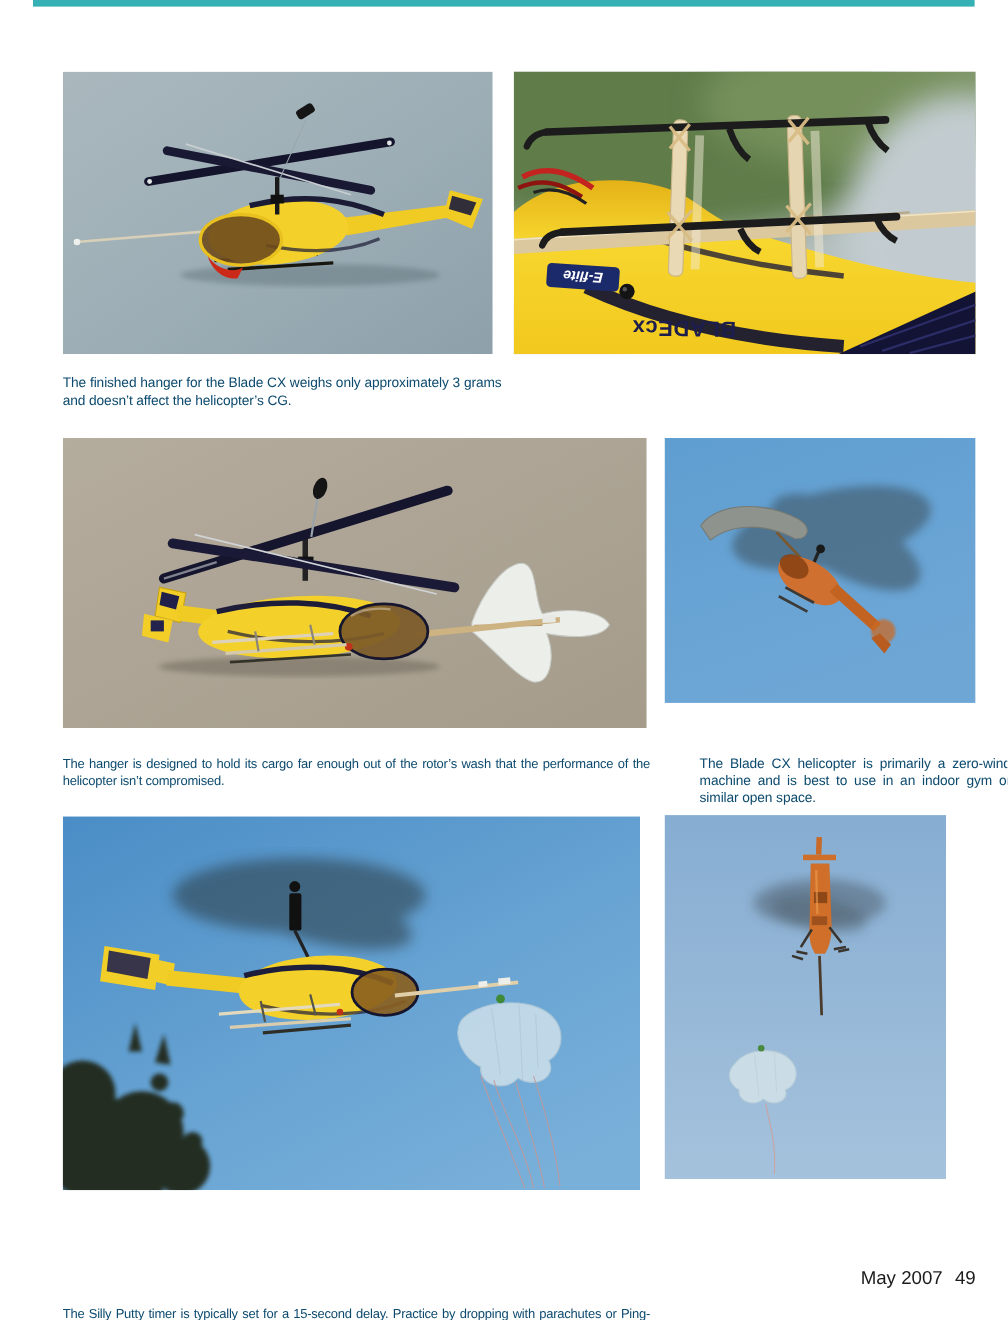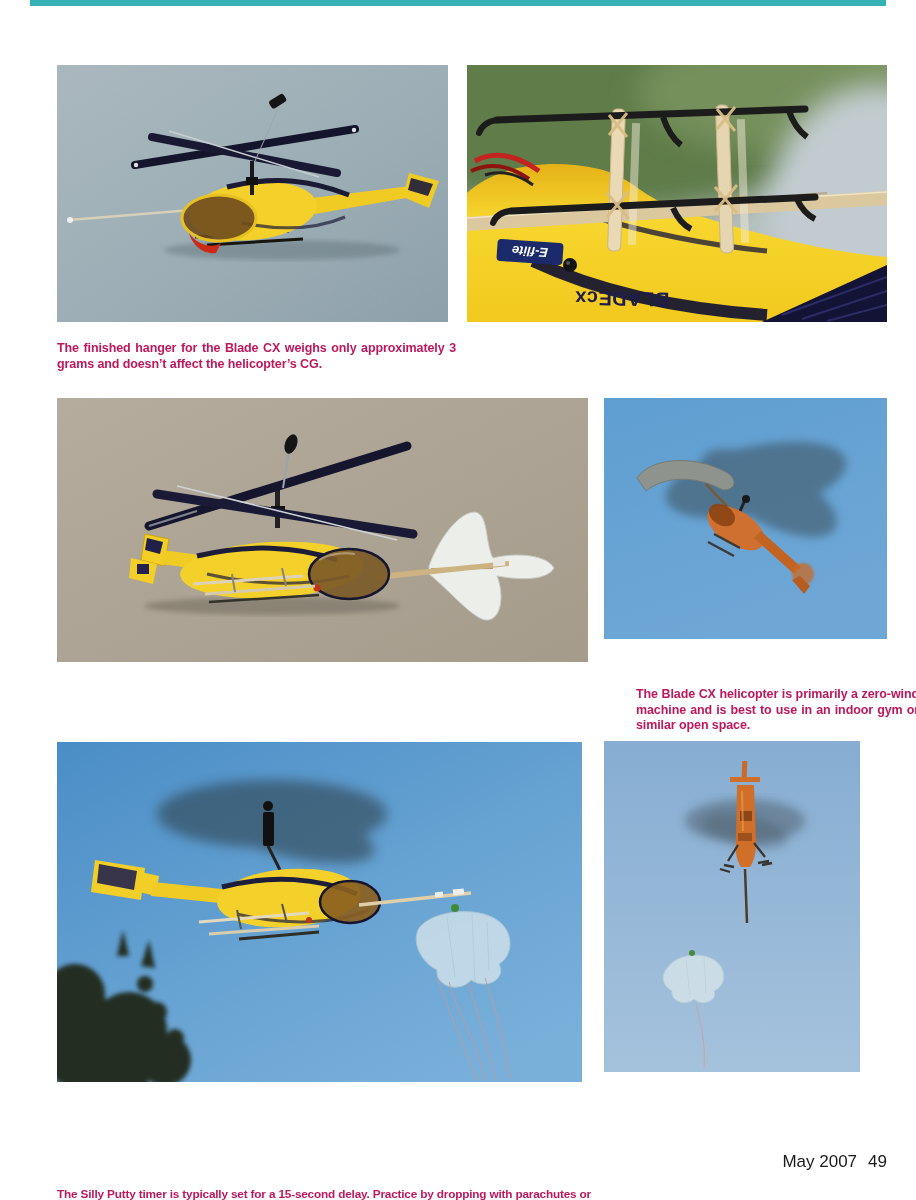--- a/index.html
+++ b/index.html
@@ -1,21 +1,21 @@
 <!DOCTYPE html>
 <html><head>
 <meta charset="utf-8">
 <style>
   html,body{margin:0;padding:0;background:#ffffff;}
   .page{position:relative;width:916px;height:1200px;background:#ffffff;overflow:hidden;
         font-family:"Liberation Sans",sans-serif;}
   .top-rule{position:absolute;left:30px;top:0;width:856px;height:6px;background:#35b0b5;}
   .photo{position:absolute;overflow:hidden;}
   .photo svg{display:block;width:100%;height:100%;}
-  .cap{position:absolute;font-weight:bold;color:#be185d;text-align:justify;
+  .cap{position:absolute;font-weight:normal;color:#0c4a6e;text-align:justify;
        font-size:12.5px;line-height:15.5px;letter-spacing:-0.1px;}
   .cap-w{font-size:11.8px;letter-spacing:-0.2px;line-height:15.5px;}
   .p1{left:57px;top:65px;width:391px;height:257px;}
   .p2{left:467px;top:65px;width:420px;height:257px;}
   .p3{left:57px;top:398px;width:531px;height:264px;}
   .p4{left:604px;top:398px;width:283px;height:241px;}
   .p5{left:57px;top:742px;width:525px;height:340px;}
   .p6{left:604px;top:741px;width:256px;height:331px;}
   .c1{left:57px;top:341px;width:399px;}
   .c2{left:467px;top:341px;width:420px;}
@@ -214,20 +214,21 @@
       <circle cx="142" cy="101" r="4" fill="#191919"></circle>
       <ellipse cx="132" cy="130" rx="32" ry="17" fill="#d07030" transform="rotate(32 132 130)"></ellipse>
       <ellipse cx="118" cy="117" rx="14" ry="10" fill="#8a4214" opacity="0.9" transform="rotate(32 118 117)"></ellipse>
       <polygon points="150,140 190,176 197,169 157,133" fill="#c26322"></polygon>
       <circle cx="199" cy="176" r="11" fill="#c96a28" opacity="0.75" filter="url(#p4b1)"></circle>
       <polygon points="188,182 200,196 206,188 196,178" fill="#b85c20"></polygon>
       <path d="M104,144 L130,158 M110,136 L136,150" stroke="#3c3a36" stroke-width="2.5"></path>
     </svg>
   </div>
 
+  <div class="cap cap-w c3">The hanger is designed to hold its cargo far enough out of the rotor’s wash that the performance of the helicopter isn’t compromised.</div>
   <div class="cap c4">The Blade CX helicopter is primarily a zero-wind machine and is best to use in an indoor gym or similar open space.</div>
 
   <div class="photo p5">
     <svg viewBox="0 0 525 340" xmlns="http://www.w3.org/2000/svg">
       <defs>
         <linearGradient id="p5g" x1="0" y1="0" x2="0.8" y2="1">
           <stop offset="0" stop-color="#4a8dc6"></stop>
             <stop offset="0.55" stop-color="#66a2d2"></stop>
             <stop offset="1" stop-color="#79b0da"></stop>
         </linearGradient>

